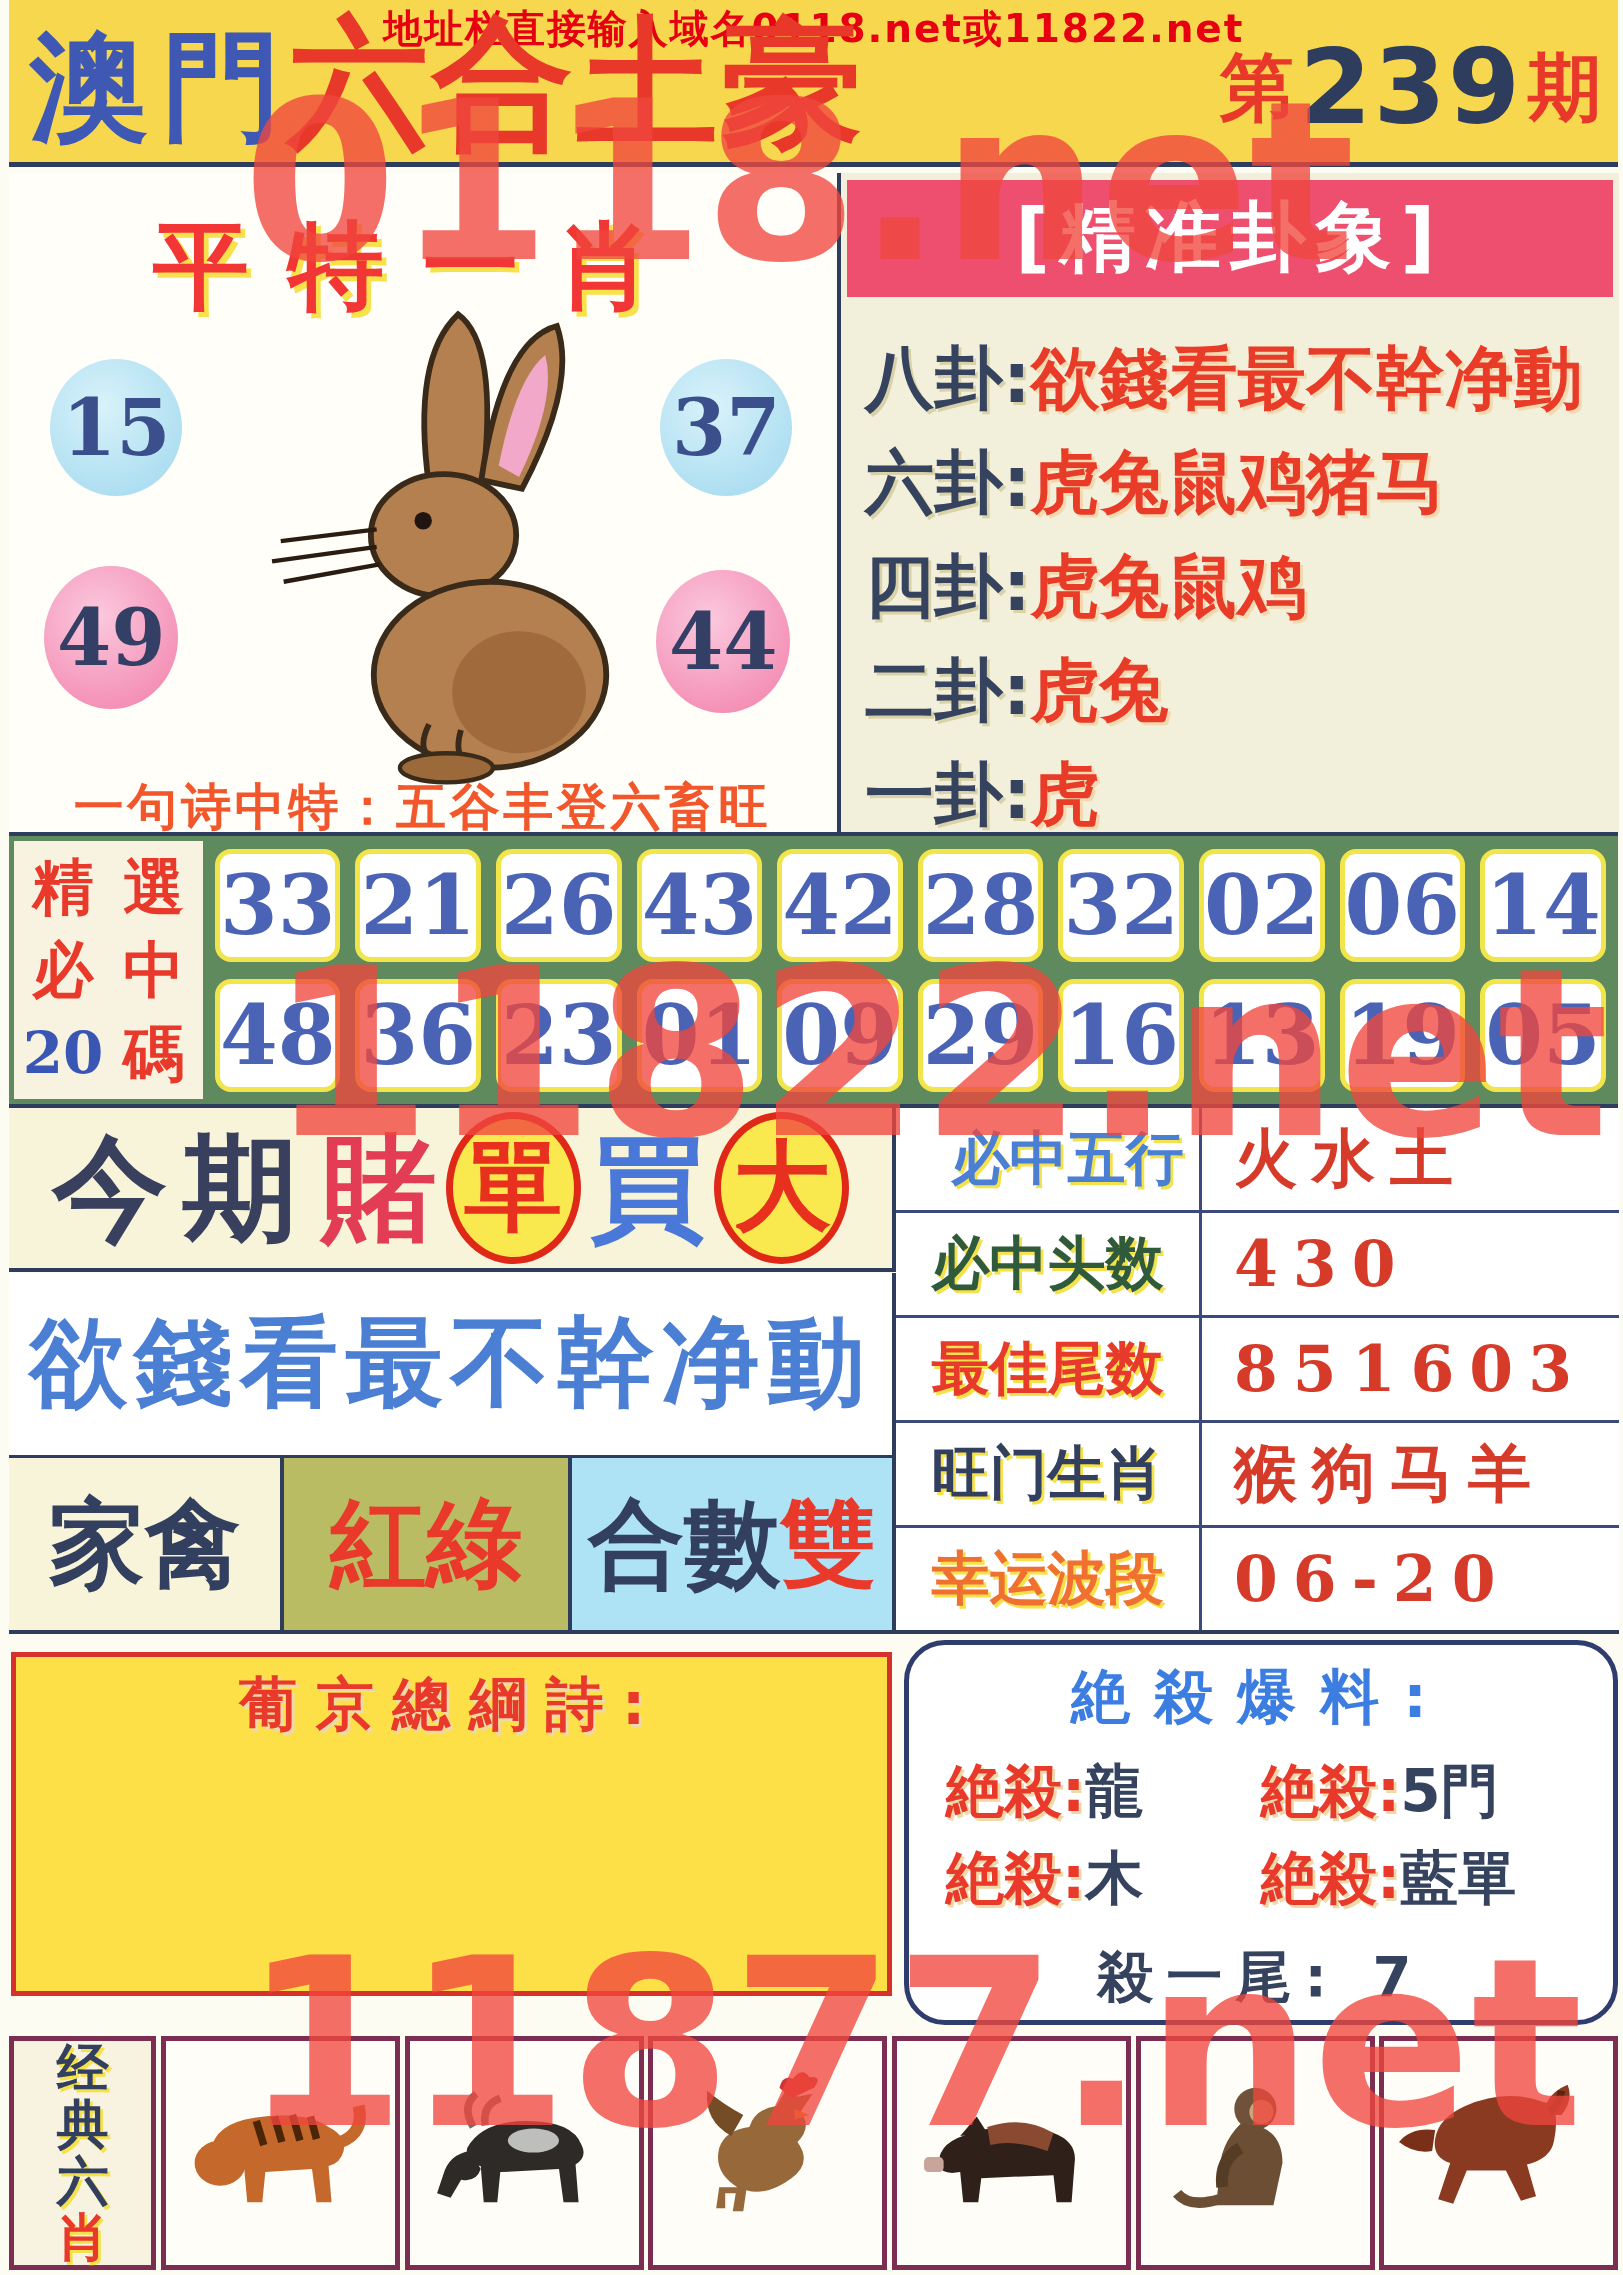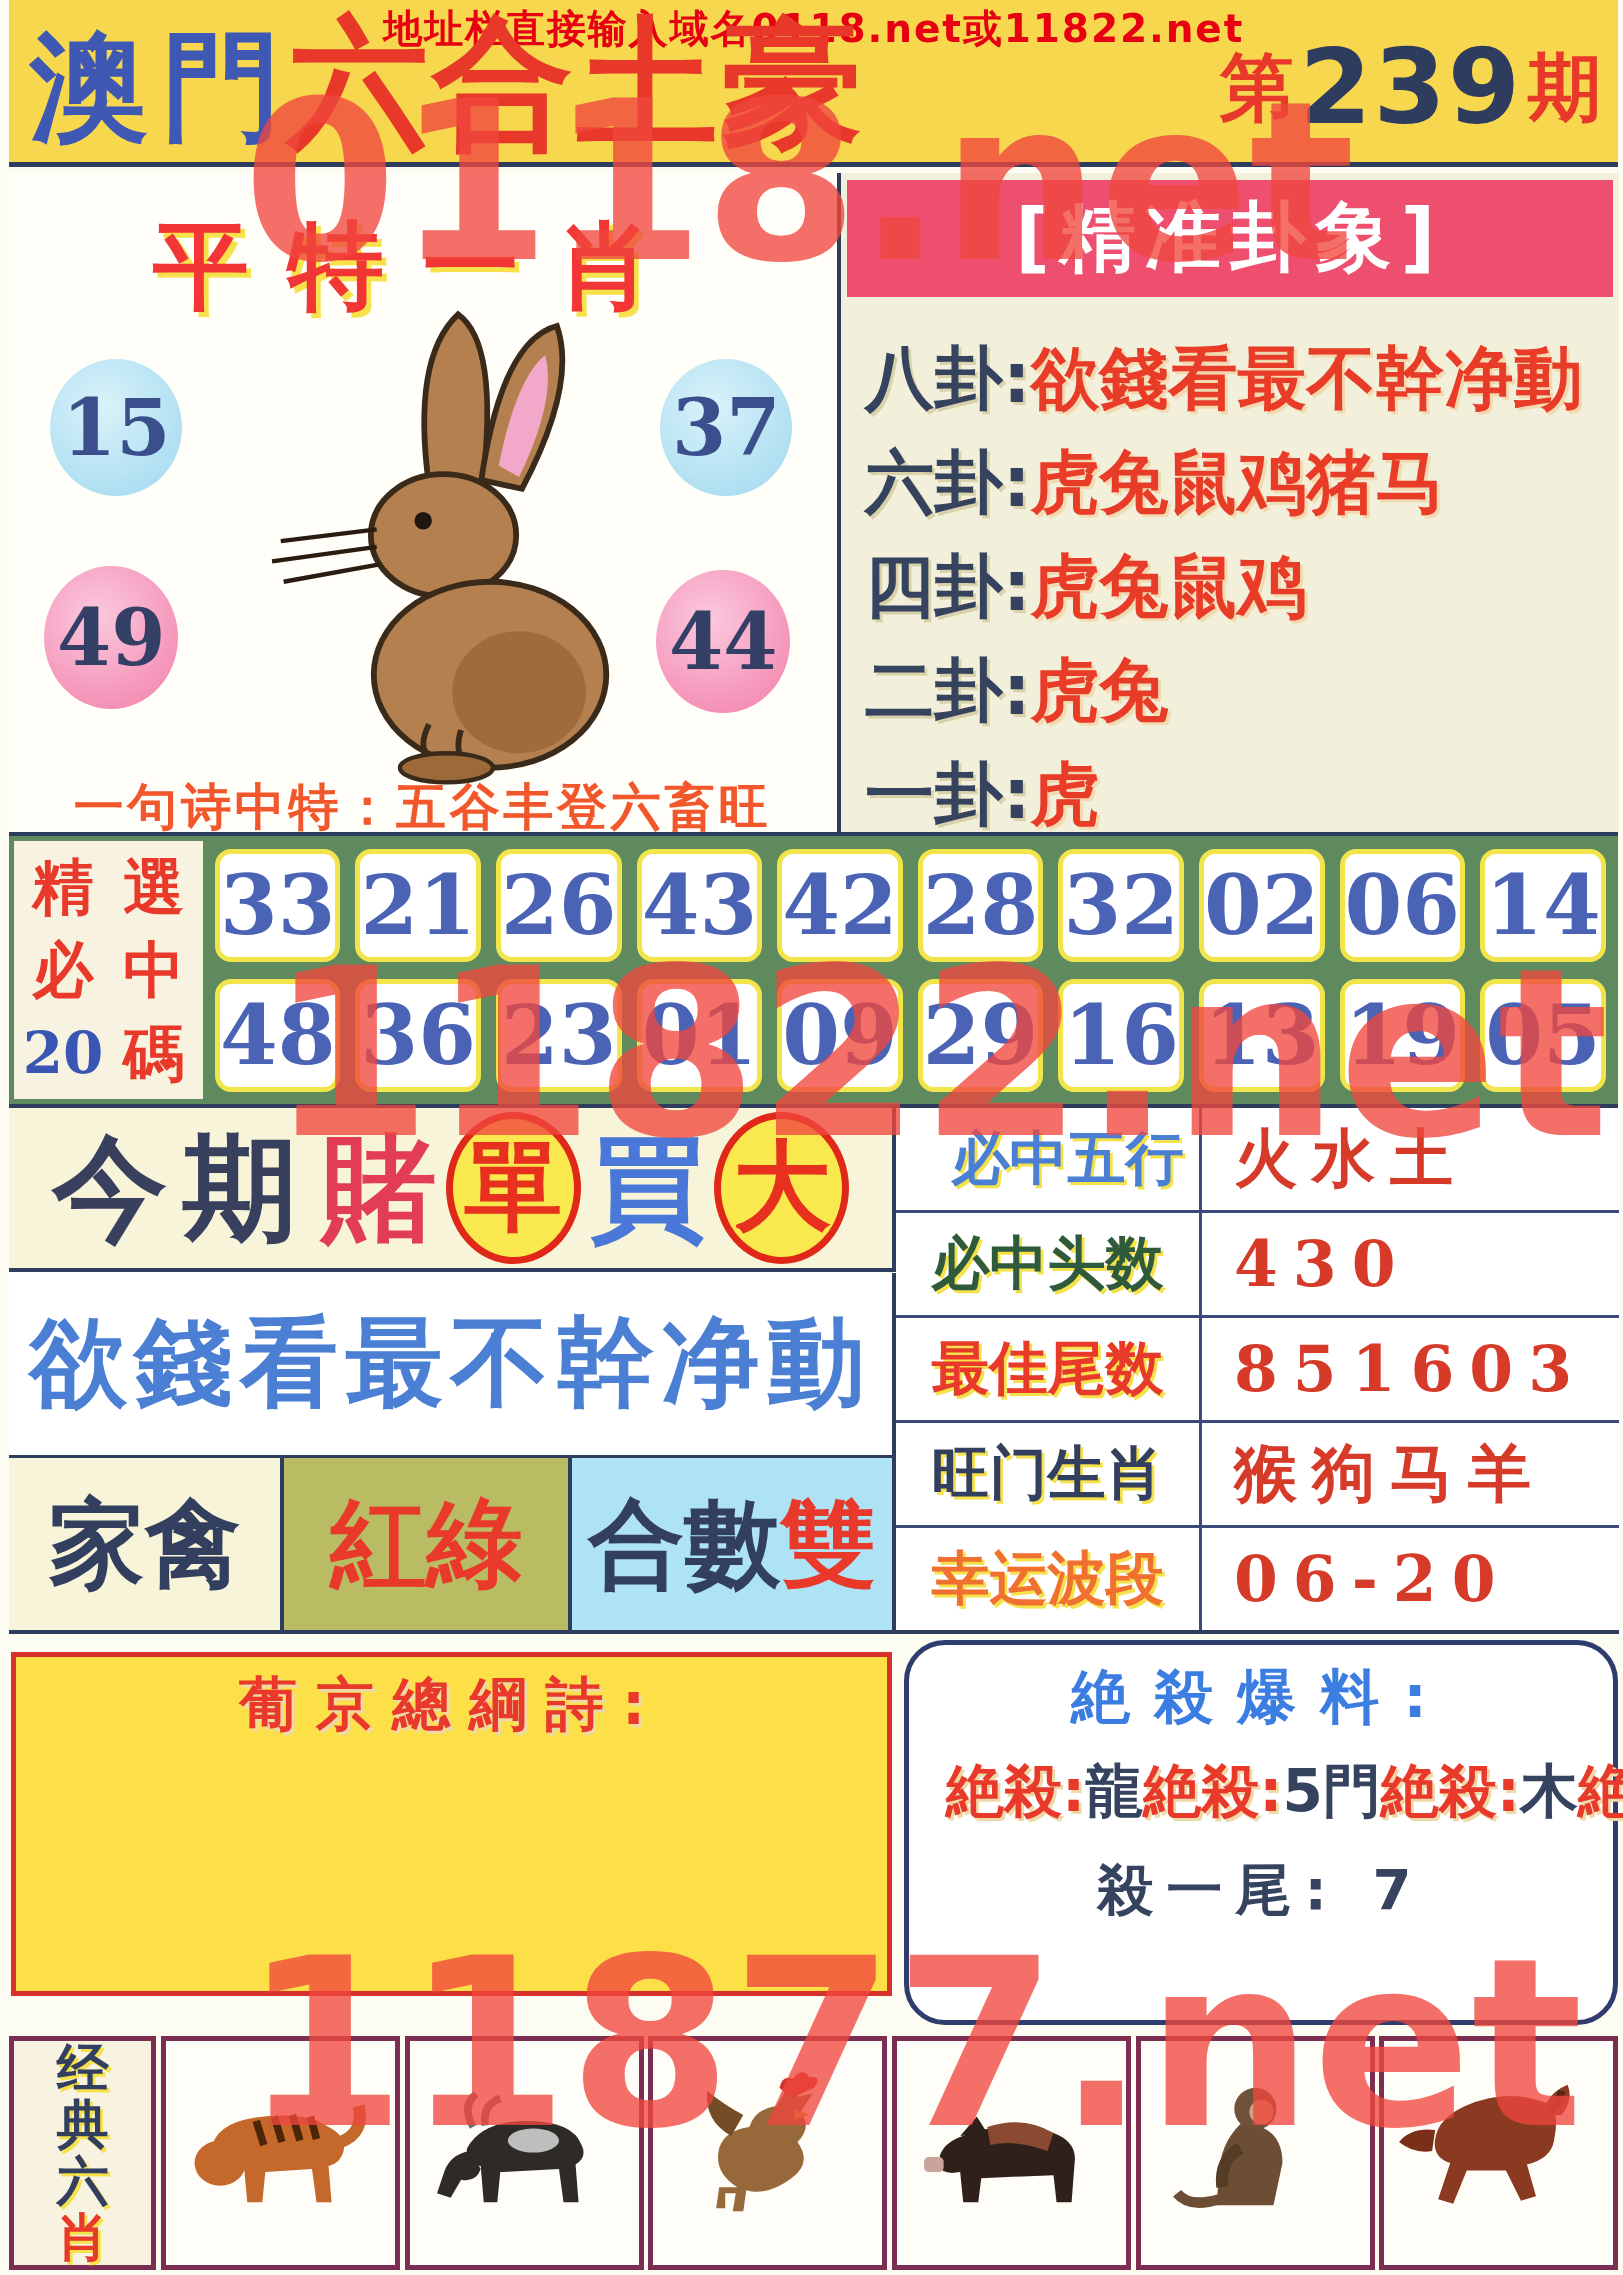--- a/index.html
+++ b/index.html
@@ -66,21 +66,21 @@
   .info-label{width:306px;display:flex;align-items:center;justify-content:center;border-right:3.7px solid #3b4a7a;font-size:58px;font-weight:bold;text-shadow:2.8px 2.8px 0 #f5e14a;white-space:nowrap;}
   .info-value{flex:1;display:flex;align-items:center;padding-left:32px;font-family:"DejaVu Serif",serif;font-size:63px;font-weight:bold;color:#d63b2a;letter-spacing:15px;white-space:nowrap;}
   
   .poem-box{position:absolute;left:11px;top:1640px;width:881px;height:344px;background:#fde047;border:5.6px solid #d8302a;padding-top:9.3px;margin-top:12px;}
   .poem-title{text-align:center;font-size:58px;font-weight:bold;color:#e8392a;letter-spacing:18.6px;text-shadow:2.8px 2.8px 0 #f0d9a8;}
   .poem-lines{margin-top:7.4px;}
   .poem-line{text-align:center;font-family:"DejaVu Serif",serif;font-size:49px;font-weight:bold;color:#3c4a6e;line-height:76px;white-space:nowrap;}
   
   .jue-box{position:absolute;left:904px;top:1640px;width:714px;height:385px;background:#fff;border:5.6px solid #2e3c6e;border-radius:41px;padding-top:13px;}
   .jue-title{text-align:center;font-size:59px;font-weight:bold;color:#3b7de0;letter-spacing:24px;}
-  .jue-items{display:grid;grid-template-columns:1fr 1fr 1fr 1fr;padding:15px 37px 0 37px;row-gap:9px;}
+  .jue-items{display:grid;grid-template-columns:1fr 1fr;padding:15px 37px 0 37px;row-gap:9px;}
   .jue-item{display:flex;align-items:center;white-space:nowrap;}
   .jue-label{font-size:58px;font-weight:bold;color:#e8392a;text-shadow:2.8px 2.8px 0 #f0d9a8;}
   .jue-value{font-size:58px;font-weight:bold;color:#36435f;}
   .jue-tail{margin-top:22px;text-align:center;font-size:56px;font-weight:bold;color:#36435f;letter-spacing:13px;}
   
   .bottom-row{position:absolute;left:9.3px;top:2036px;width:1609px;height:234px;display:flex;gap:4.6px;}
   .bottom-label{width:147px;background:#f7f3e0;border:5.6px solid #7c2d52;display:flex;flex-direction:column;align-items:center;justify-content:center;gap:1.9px;}
   .bl-char{font-size:52px;font-weight:bold;color:#333f5e;line-height:1.05;text-shadow:2.8px 2.8px 0 #f5e14a;}
   .bl-char.red{color:#e8392a;}
   .animal-cell{flex:1;background:#fffdf8;border:5.6px solid #7c2d52;display:flex;align-items:center;justify-content:center;}

